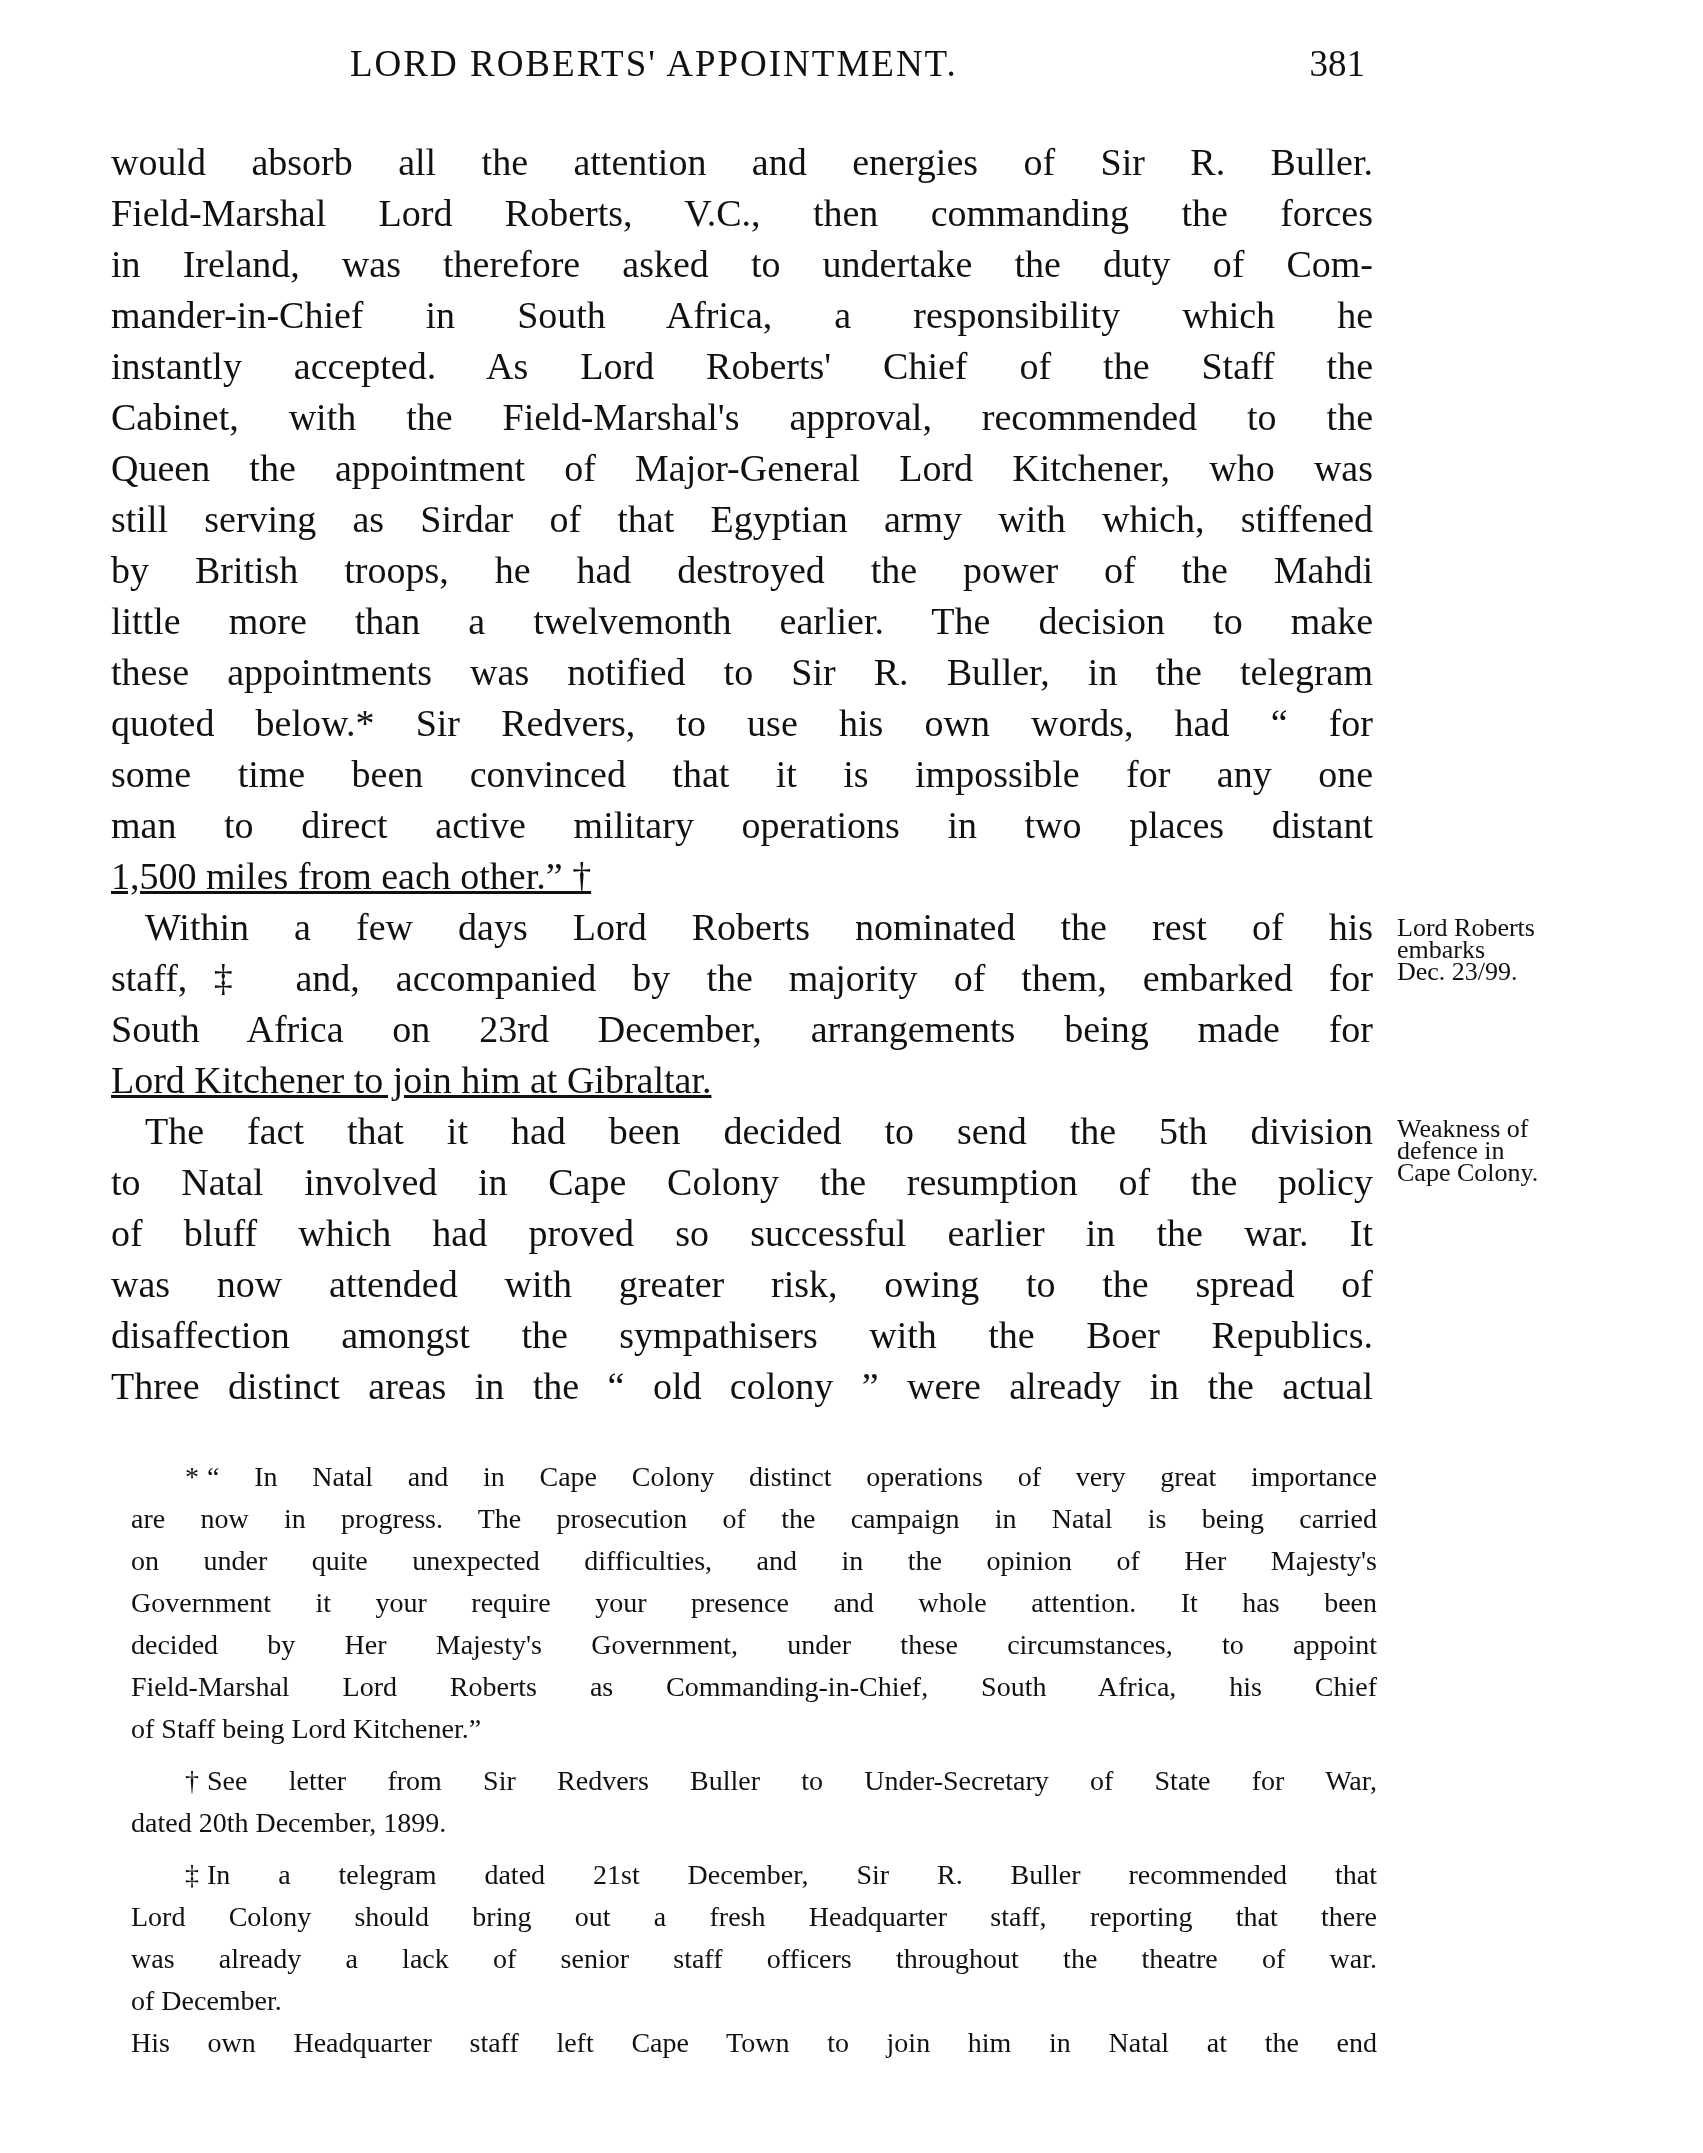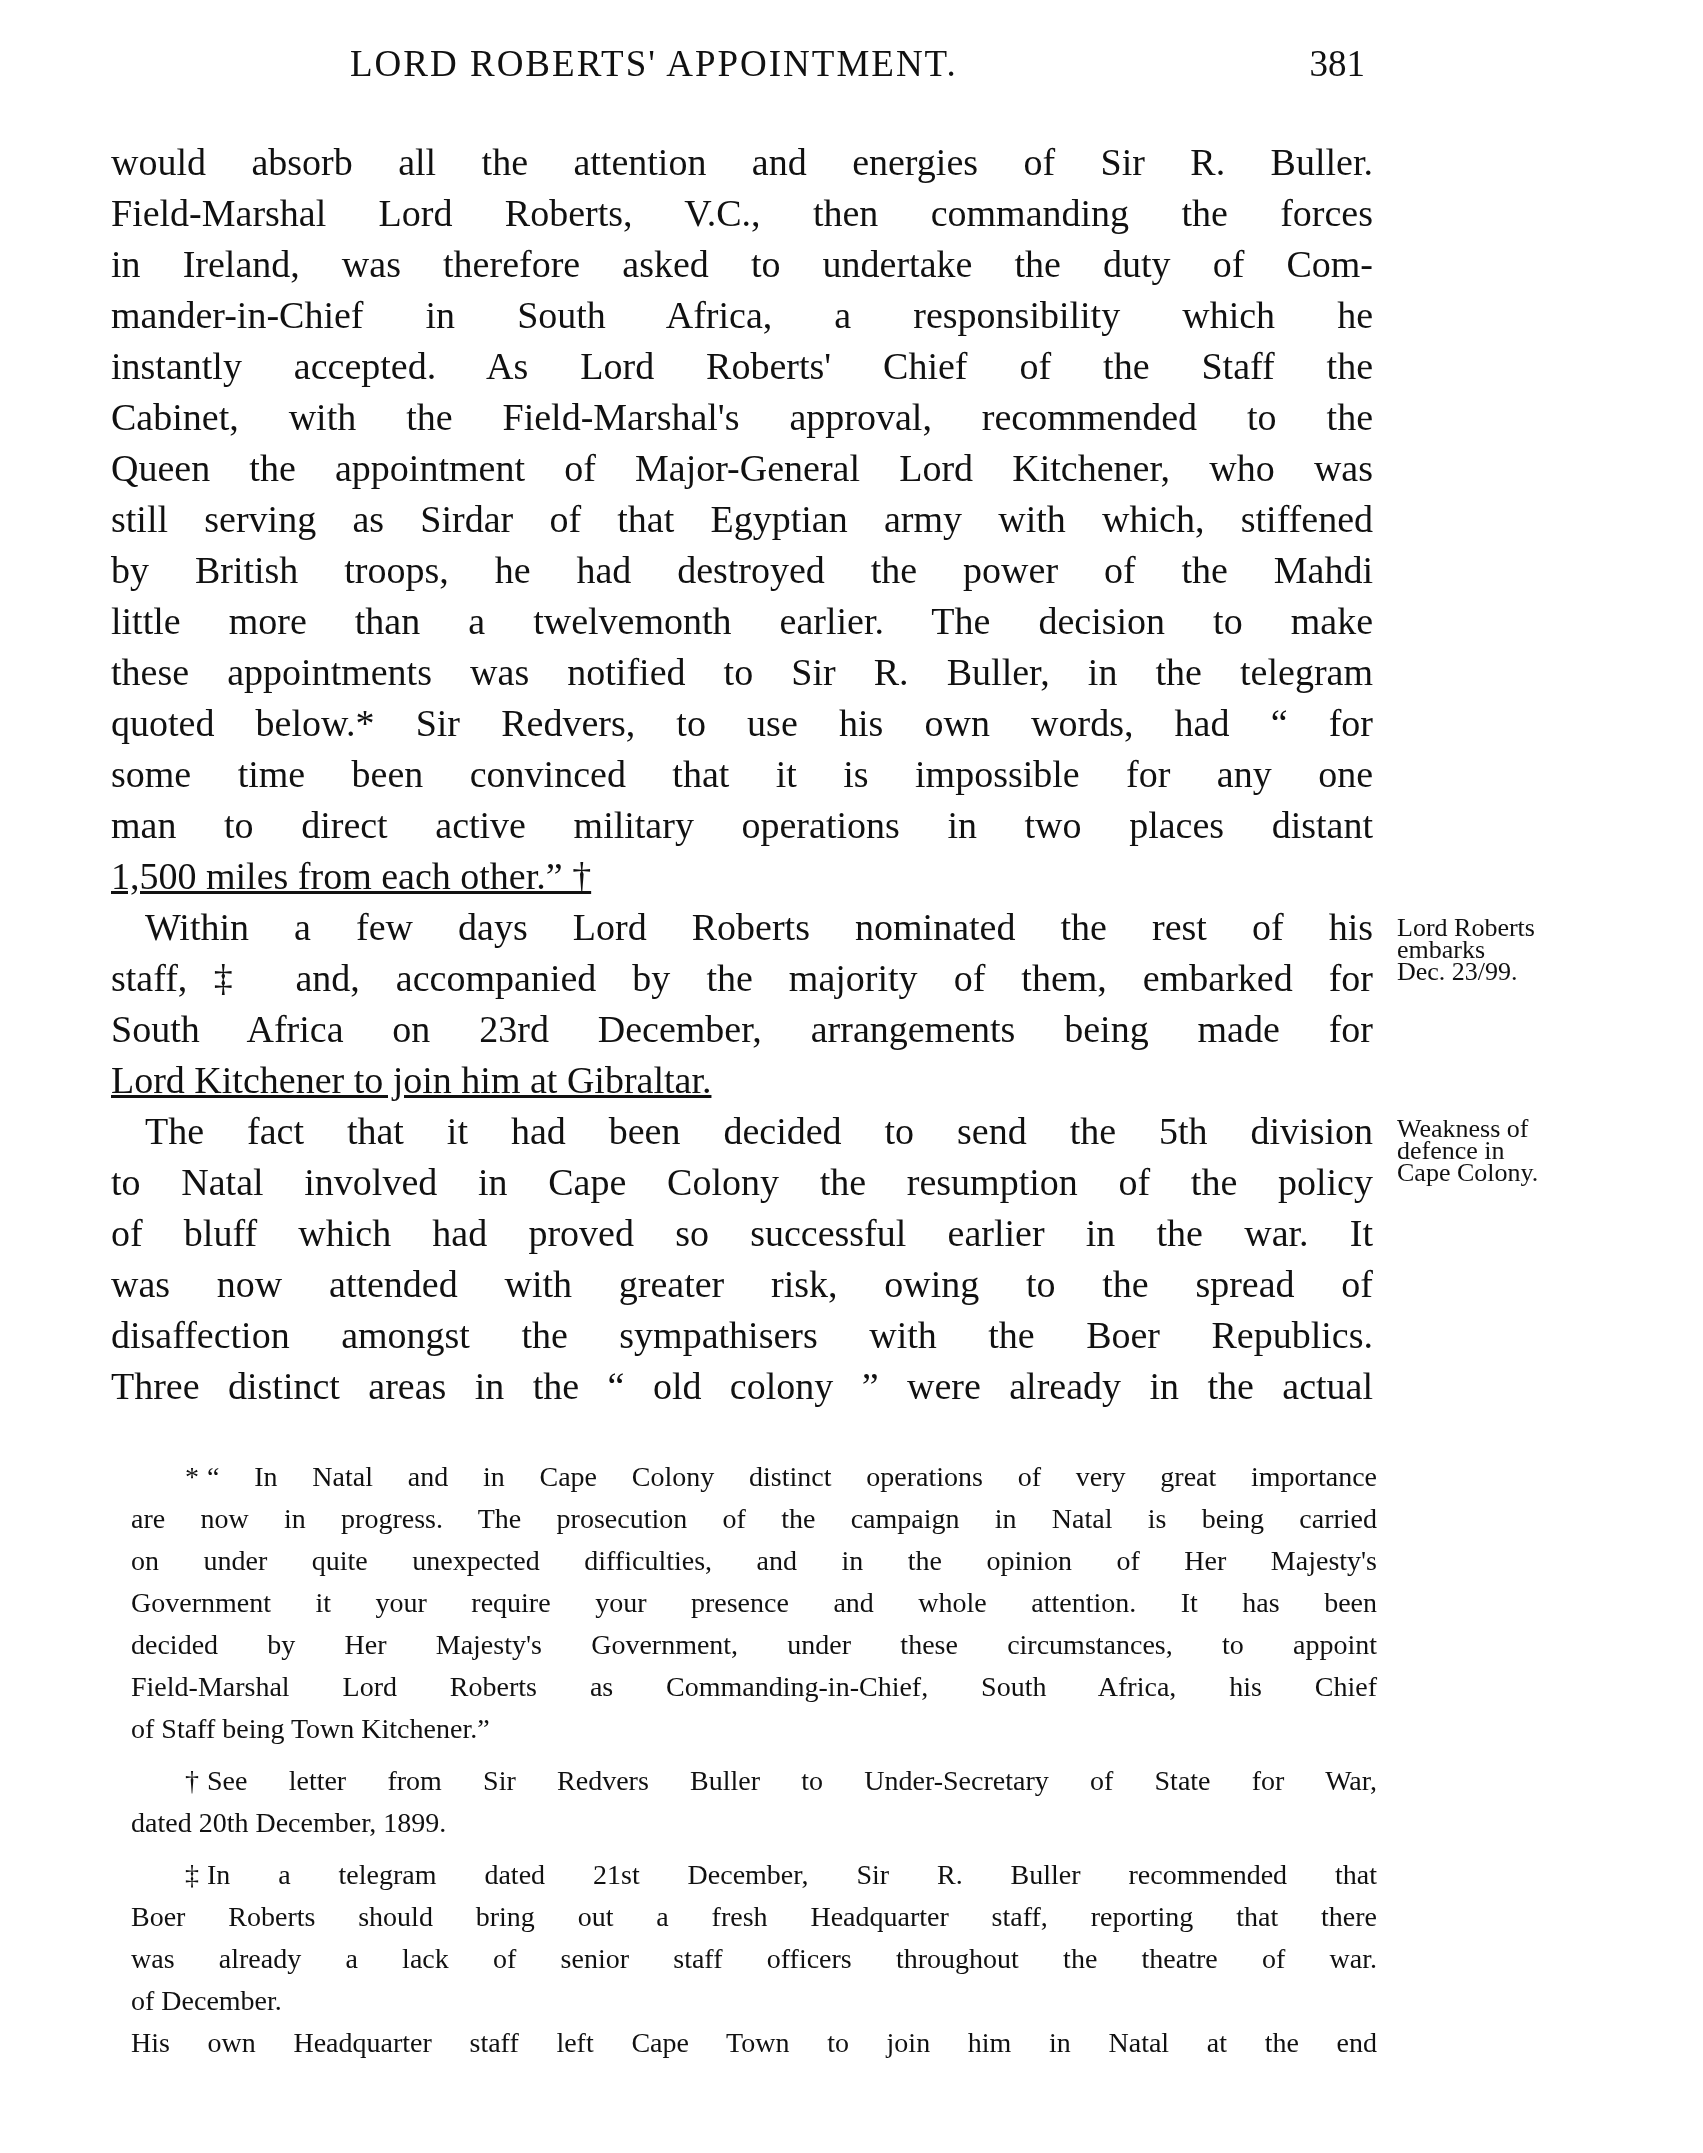--- a/index.html
+++ b/index.html
@@ -152,27 +152,27 @@
 </div>
 
 <div class="footnotes">
   <div class="footnote">
     <span class="fn-line first"><span class="mark">*</span><span>“ In Natal and in Cape Colony distinct operations of very great importance</span></span>
     <span class="fn-line">are now in progress. The prosecution of the campaign in Natal is being carried</span>
     <span class="fn-line">on under quite unexpected difficulties, and in the opinion of Her Majesty's</span>
     <span class="fn-line">Government it your require your presence and whole attention. It has been</span>
     <span class="fn-line">decided by Her Majesty's Government, under these circumstances, to appoint</span>
     <span class="fn-line">Field-Marshal Lord Roberts as Commanding-in-Chief, South Africa, his Chief</span>
-    <span class="fn-line last">of Staff being Town Kitchener.”</span>
+    <span class="fn-line last">of Staff being Lord Kitchener.”</span>
   </div>
   <div class="footnote">
     <span class="fn-line first"><span class="mark">†</span><span>See letter from Sir Redvers Buller to Under-Secretary of State for War,</span></span>
     <span class="fn-line last">dated 20th December, 1899.</span>
   </div>
   <div class="footnote">
     <span class="fn-line first"><span class="mark">‡</span><span>In a telegram dated 21st December, Sir R. Buller recommended that</span></span>
-    <span class="fn-line">Boer Roberts should bring out a fresh Headquarter staff, reporting that there</span>
+    <span class="fn-line">Lord Colony should bring out a fresh Headquarter staff, reporting that there</span>
     <span class="fn-line">was already a lack of senior staff officers throughout the theatre of war.</span>
     <span class="fn-line last">of December.</span>
     <span class="fn-line">His own Headquarter staff left Cape Town to join him in Natal at the end</span>
   </div>
 </div>
 
 
 </body></html>

